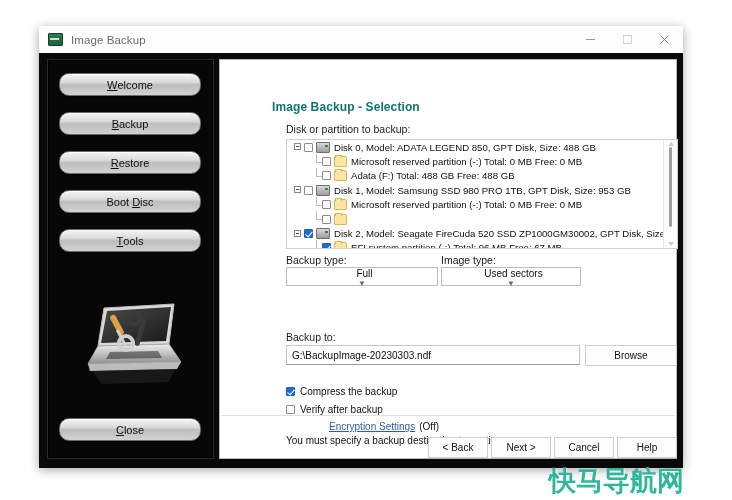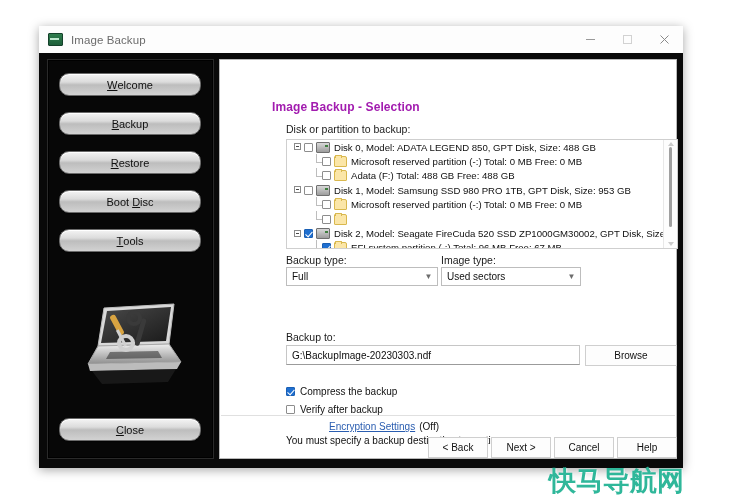--- a/index.html
+++ b/index.html
@@ -62,21 +62,21 @@
   }
   .illus svg{display:block;}
 
   
   .panel{
     position:absolute;left:180px;top:6px;width:456px;height:398px;
     background:#ffffff;border:1px solid #b9b9b9;
   }
   .panel-title{
     position:absolute;left:28px;top:40px;
-    font-size:12px;font-weight:bold;color:#a21caf;letter-spacing:.1px;padding-left:24px;
+    font-size:12px;font-weight:bold;color:#0f766e;letter-spacing:.1px;padding-left:24px;
   }
   .lbl{position:absolute;font-size:10.5px;color:#1a1a1a;}
 
   
   .treebox{
     position:absolute;left:66px;top:79px;width:390px;height:108px;
     background:#fff;border:1px solid #cfcfcf;overflow:hidden;
   }
   .tree{position:absolute;left:0;top:0;width:372px;}
   .trow{height:14.4px;display:flex;align-items:center;font-size:9.6px;color:#0f0f0f;white-space:nowrap;}
@@ -126,21 +126,21 @@
     position:absolute;left:5px;top:7px;width:3px;height:80px;
     background:#a0a0a0;border-radius:2px;
   }
   .scroll .up,.scroll .dn{position:absolute;left:4px;width:0;height:0;}
   .scroll .up{top:2px;border-left:3px solid transparent;border-right:3px solid transparent;border-bottom:4px solid #cbcbcb;}
   .scroll .dn{bottom:2px;border-left:3px solid transparent;border-right:3px solid transparent;border-top:4px solid #cbcbcb;}
 
   
   .combo{
     position:absolute;height:17px;background:#fff;border:1px solid #bdbdbd;
-    display:flex;align-items:center;font-size:10px;color:#101010;
+    display:flex;align-items:center;font-size:10px;color:#101010;flex-direction:column;
   }
   .combo span.val{padding-left:5px;flex:1;}
   .combo .chev{
     width:17px;display:flex;align-items:center;justify-content:center;color:#6c6c6c;font-size:8px;
   }
 
   
   .tfield{
     position:absolute;left:66px;top:285px;width:292px;height:18px;
     background:#fff;border:1px solid #c6c6c6;border-bottom-color:#9b9b9b;

